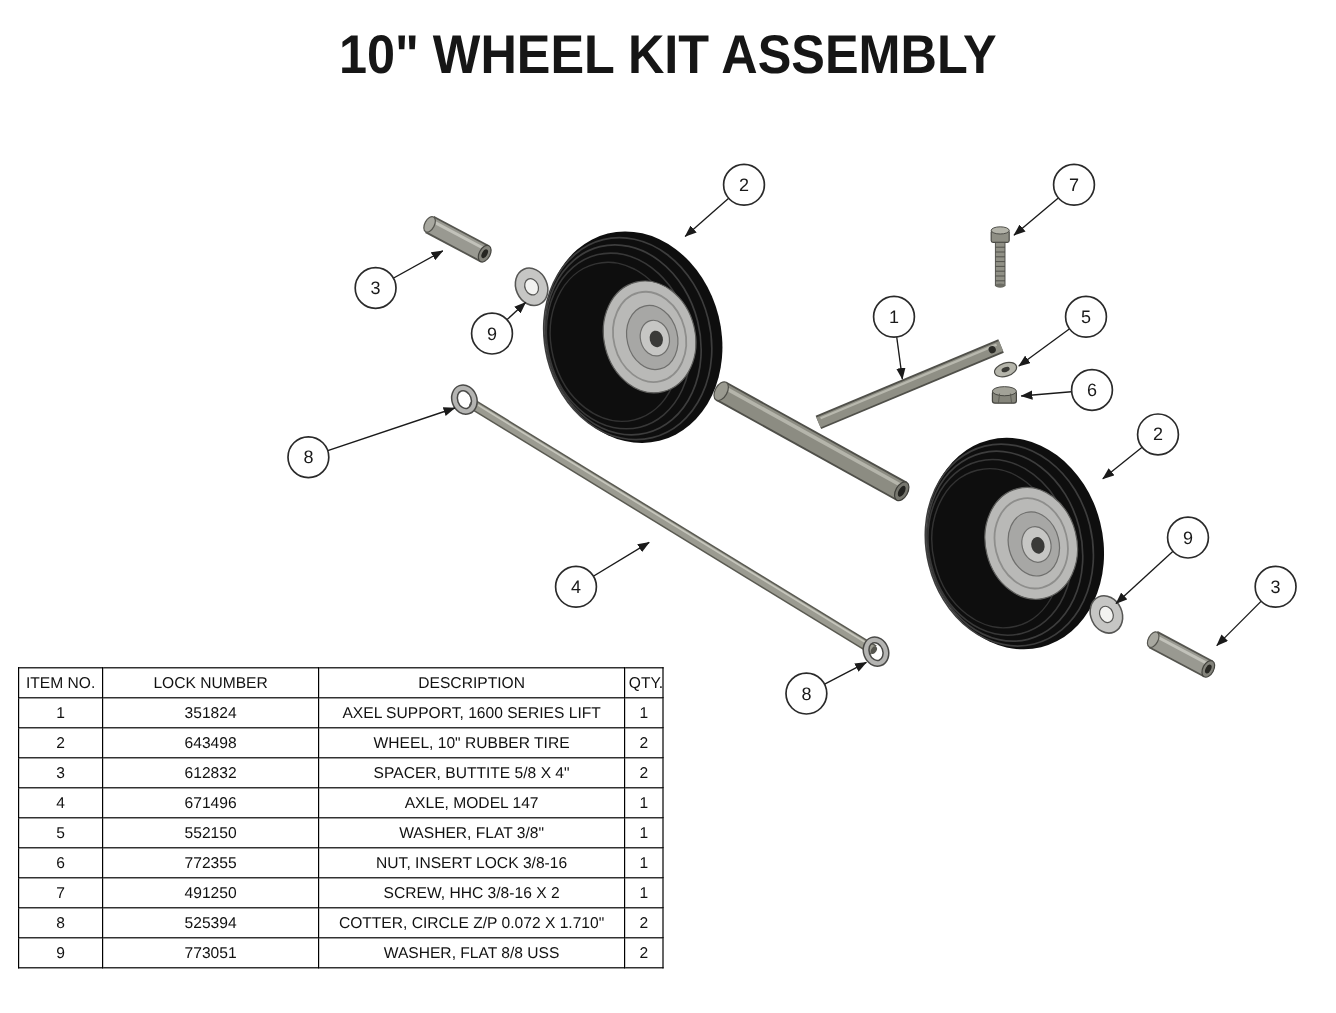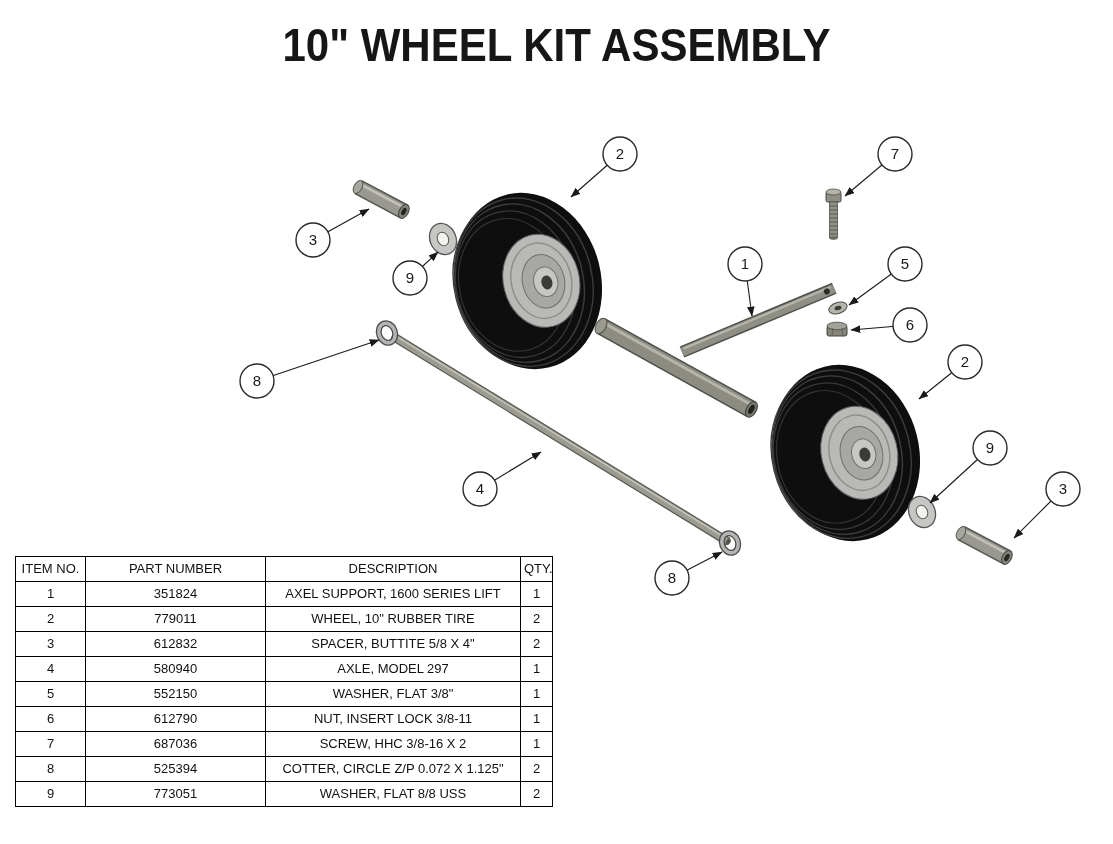--- a/index.html
+++ b/index.html
@@ -203,72 +203,72 @@
   <table class="parts-table">
     <colgroup>
       <col style="width:70px">
         <col style="width:180px">
         <col style="width:255px">
         <col style="width:32px">
     </colgroup>
     <thead>
       <tr>
         <th>ITEM NO.</th>
-        <th>PART NUMBER</th>
+        <th>LOCK NUMBER</th>
         <th>DESCRIPTION</th>
         <th>QTY.</th>
       </tr>
     </thead>
     <tbody>
       <tr>
         <td>1</td>
         <td>351824</td>
         <td>AXEL SUPPORT, 1600 SERIES LIFT</td>
         <td>1</td>
       </tr>
       <tr>
         <td>2</td>
-        <td>779011</td>
+        <td>643498</td>
         <td>WHEEL, 10" RUBBER TIRE</td>
         <td>2</td>
       </tr>
       <tr>
         <td>3</td>
         <td>612832</td>
         <td>SPACER, BUTTITE 5/8 X 4"</td>
         <td>2</td>
       </tr>
       <tr>
         <td>4</td>
-        <td>580940</td>
-        <td>AXLE, MODEL 297</td>
+        <td>671496</td>
+        <td>AXLE, MODEL 147</td>
         <td>1</td>
       </tr>
       <tr>
         <td>5</td>
         <td>552150</td>
         <td>WASHER, FLAT 3/8"</td>
         <td>1</td>
       </tr>
       <tr>
         <td>6</td>
-        <td>612790</td>
-        <td>NUT, INSERT LOCK 3/8-11</td>
+        <td>772355</td>
+        <td>NUT, INSERT LOCK 3/8-16</td>
         <td>1</td>
       </tr>
       <tr>
         <td>7</td>
-        <td>687036</td>
+        <td>491250</td>
         <td>SCREW, HHC 3/8-16 X 2</td>
         <td>1</td>
       </tr>
       <tr>
         <td>8</td>
         <td>525394</td>
-        <td>COTTER, CIRCLE Z/P 0.072 X 1.125"</td>
+        <td>COTTER, CIRCLE Z/P 0.072 X 1.710"</td>
         <td>2</td>
       </tr>
       <tr>
         <td>9</td>
         <td>773051</td>
         <td>WASHER, FLAT 8/8 USS</td>
         <td>2</td>
       </tr>
     </tbody>
   </table>

